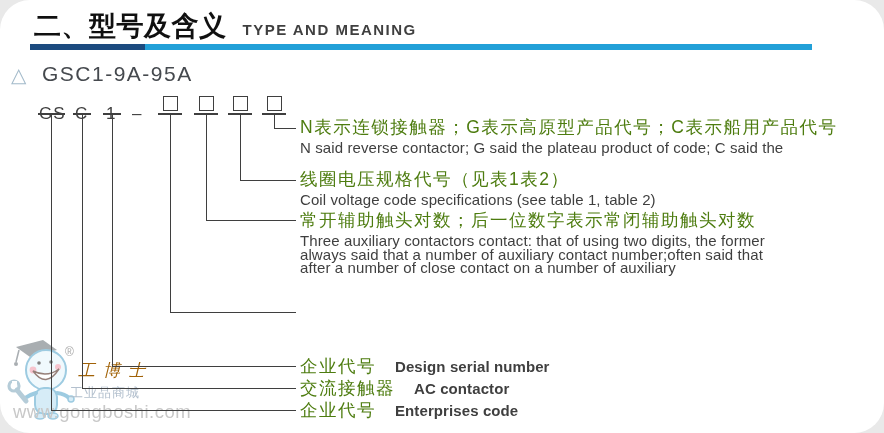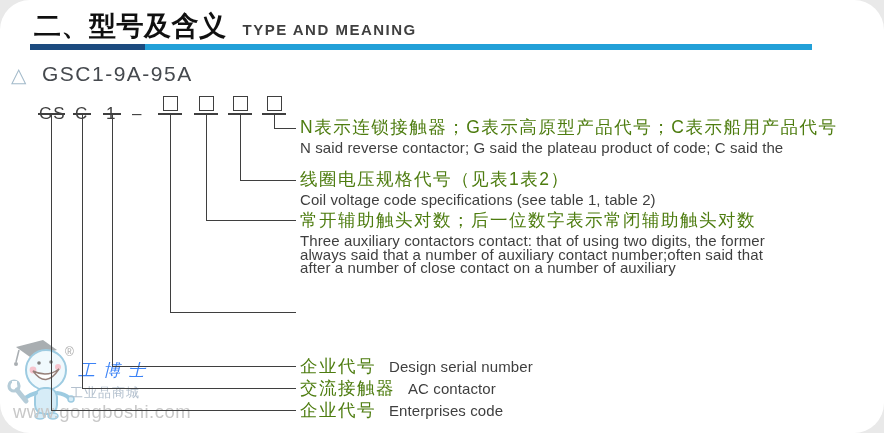--- a/index.html
+++ b/index.html
@@ -25,26 +25,26 @@
   .uline   { position:absolute; top:113px; height:1.5px; background:#3f3f3f; }
   
   .vline { position:absolute; width:1.2px; background:#3f3f3f; z-index:3; }
   .hline { position:absolute; height:1.2px; background:#3f3f3f; z-index:3; }
   
   .desc { position:absolute; left:300px; z-index:2; white-space:nowrap; }
   .cn { font-size:17.5px; line-height:21px; color:#4d7c0f; letter-spacing:1.5px; }
   .en { font-size:15px; line-height:13.5px; color:#3f3f3f; letter-spacing:0.1px; }
   .en.first { margin-top:3px; }
   .inline-row .cn, .inline-row .en { display:inline; vertical-align:baseline; }
-  .inline-row .en { margin-left:13px; line-height:21px; }
+  .inline-row .en { margin-left:19px; line-height:21px;font-weight:bold; }
   
   .wm { position:absolute; z-index:1; }
   .wm-reg   { left:65px; top:345px; font-size:12px; color:#a9a9a9; }
   .wm-brand { left:78px; top:359px; font-family:"Liberation Serif","DejaVu Serif",serif;
-              font-style:italic; font-size:17px; color:#3b82f6; letter-spacing:8px; }
+              font-style:italic; font-size:17px; color:#a16207; letter-spacing:8px; }
   .wm-sub   { left:70px; top:384px; font-size:13px; color:#b3c0ce; letter-spacing:1px; }
   .wm-url   { left:13px; top:401px; font-size:18.5px; color:#c8c8c8; letter-spacing:0.5px; }
   .wm-svg   { left:2px; top:337px; opacity:0.85; }
 </style>
 </head>
 <body>
 
 <div id="stage">
 
   <div class="title">

